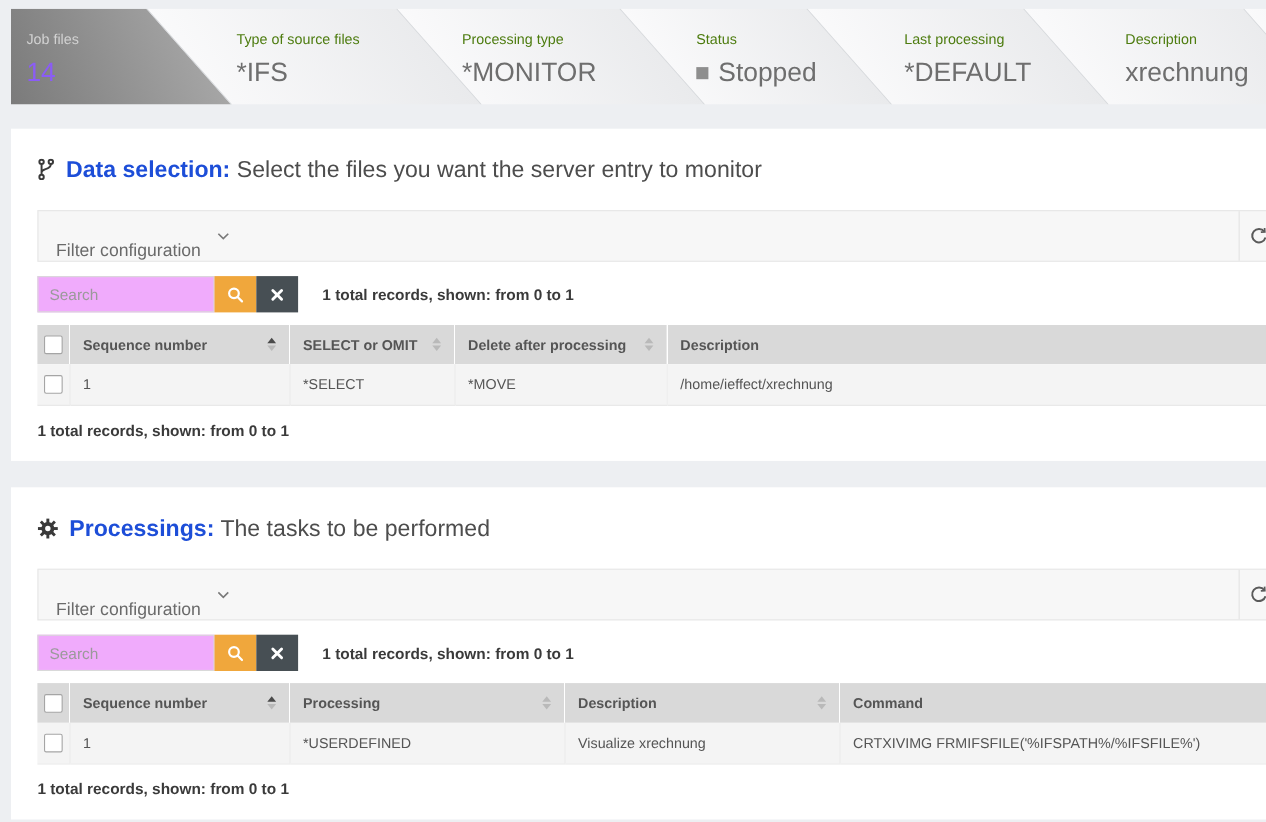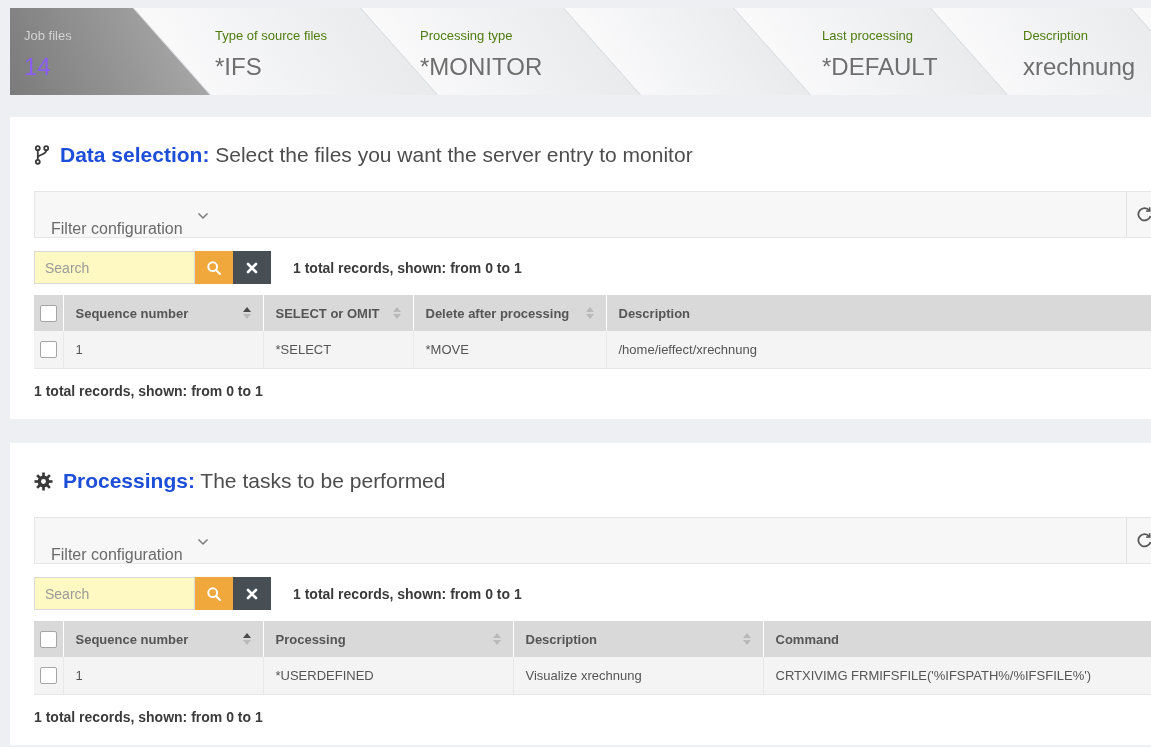--- a/index.html
+++ b/index.html
@@ -25,21 +25,21 @@
   .title-icon{margin-right:10px;vertical-align:-3px;display:inline-block;}
   .filter-bar{margin:21px 0 0 24px;height:47px;background:#f7f7f7;border:1px solid #e6e6e6;
               display:flex;align-items:center;box-sizing:border-box;}
   .filter-label{margin-left:16px;font-size:16px;color:#6a6a6a;cursor:pointer;margin-top:28px;}
   .chev{margin-left:14px;display:inline-block;}
   .filter-spacer{flex:1;}
   .refresh-zone{border-left:1px solid #e3e3e3;align-self:stretch;display:flex;align-items:center;
                 padding:0 8px 0 9px;cursor:pointer;}
   .search-row{margin:13px 0 0 24px;display:flex;align-items:center;height:33px;}
   .search-input{width:161px;height:33px;box-sizing:border-box;border:1px solid #d9d9d9;
-                padding:0 10px;font-size:14px;color:#555;background:#fef9c3;outline:none;}
+                padding:0 10px;font-size:14px;color:#555;background:#f0abfc;outline:none;}
   .search-input::placeholder{color:#9a9a9a;}
   .btn{width:38px;height:33px;display:flex;align-items:center;justify-content:center;
        border:none;padding:0;cursor:pointer;}
   .btn.search{background:#f0a73c;}
   .btn.clear{background:#474f54;}
   .records{margin-left:22px;font-size:14px;font-weight:700;color:#3a3a3a;}
   
   .grid{border-collapse:collapse;table-layout:fixed;margin:11px 0 0 24px;width:1128px;}
   .grid thead th{background:#d9d9d9;height:36px;font-size:13px;font-weight:600;color:#555;
                  text-align:left;padding:0 24px 0 12px;position:relative;cursor:pointer;}
@@ -75,20 +75,24 @@
     <div class="val">14</div>
   </div>
   <div class="crumb" style="left:205px;">
     <div class="lbl">Type of source files</div>
     <div class="val">*IFS</div>
   </div>
   <div class="crumb" style="left:410px;">
     <div class="lbl">Processing type</div>
     <div class="val">*MONITOR</div>
   </div>
+  <div class="crumb" style="left:623px;">
+    <div class="lbl">Status</div>
+    <div class="val"><span class="status-square"></span><span>Stopped</span></div>
+  </div>
   <div class="crumb" style="left:812px;">
     <div class="lbl">Last processing</div>
     <div class="val">*DEFAULT</div>
   </div>
   <div class="crumb" style="left:1013px;">
     <div class="lbl">Description</div>
     <div class="val">xrechnung</div>
   </div>
 </div>
 

